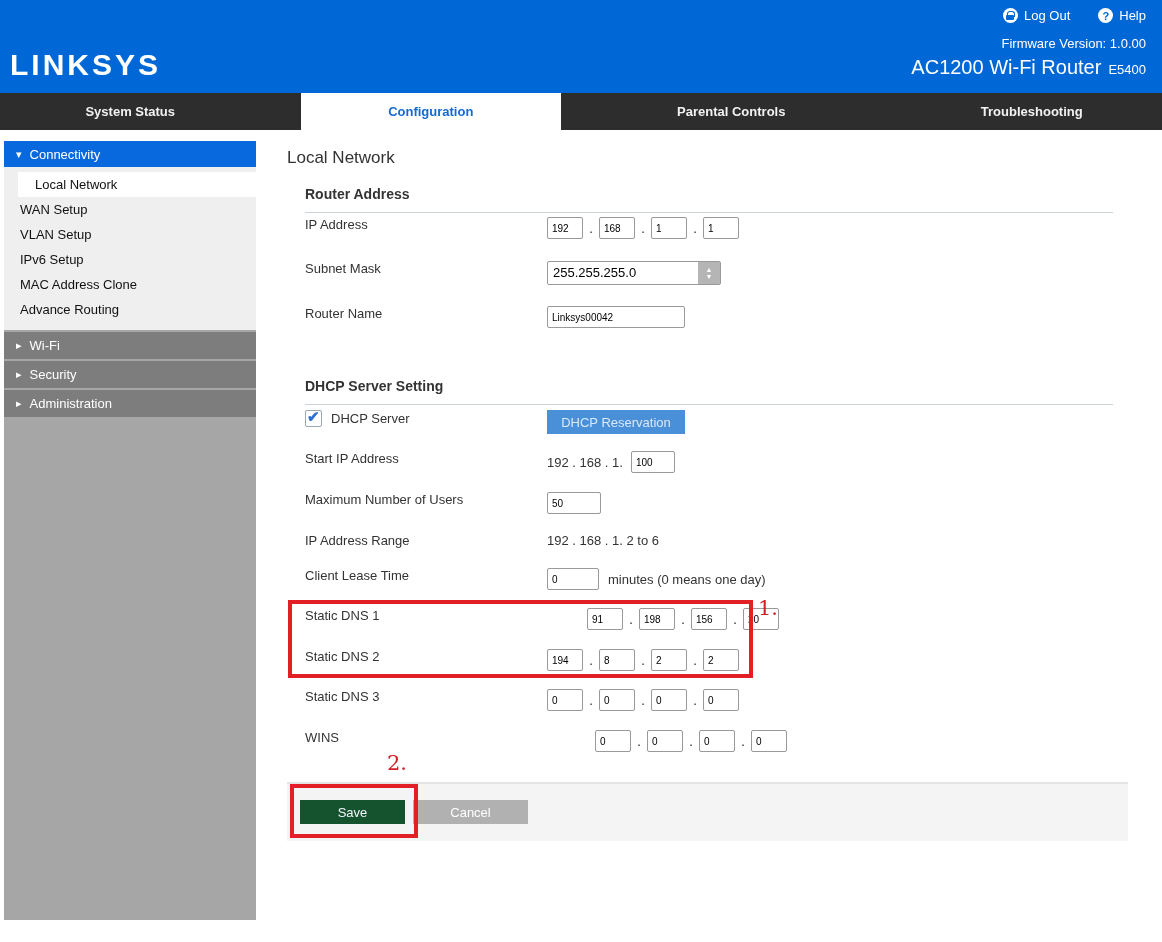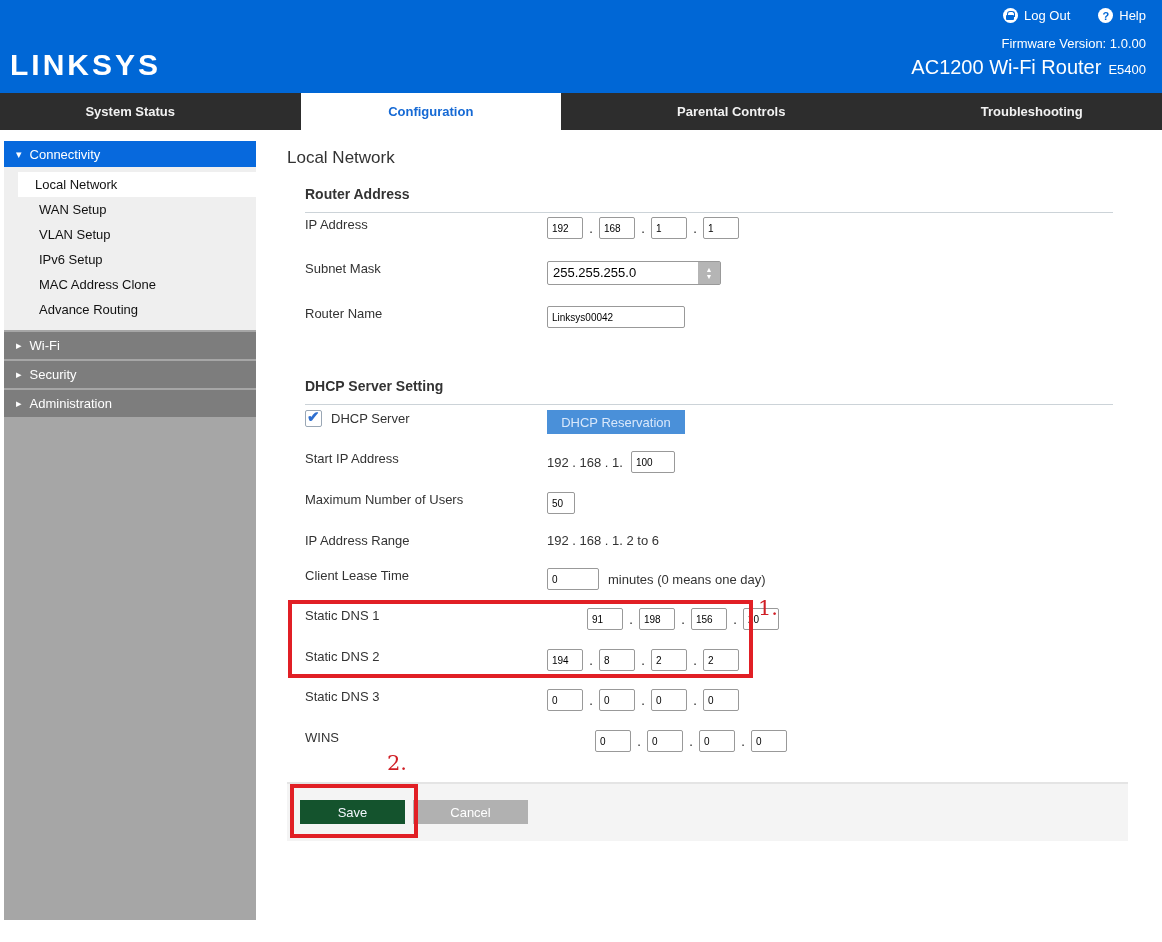--- a/index.html
+++ b/index.html
@@ -33,21 +33,21 @@
          font-size:13px; font-weight:bold; cursor:pointer; }
   .tab.active { background:#fff; color:#1569d4; }
 
   
   .sidebar { position:absolute; left:4px; top:141px; width:252px; height:779px; background:#a6a6a6; }
   .side-group-blue { height:26px; background:#0769dd; color:#fff; font-size:13px;
                      display:flex; align-items:center; padding-left:12px; cursor:pointer; }
   .tri-down::before { content:"▾"; font-size:11px; margin-right:8px; }
   .tri-right::before { content:"▸"; font-size:11px; margin-right:8px; }
   .side-sublist { background:#efefef; padding:5px 0 8px 0; }
-  .side-subitem { height:25px; line-height:25px; padding-left:35px; font-size:13px; color:#111; cursor:pointer; }
+  .side-subitem { height:25px; line-height:25px; padding-left:16px; font-size:13px; color:#111; cursor:pointer; }
   .side-subitem.selected { background:#fff; margin-left:14px; padding-left:17px; }
   .side-group-gray { height:27px; background:#7d7d7d; color:#fff; font-size:13px;
                      display:flex; align-items:center; padding-left:12px; margin-top:2px; cursor:pointer; }
 
   
   .main { position:absolute; left:287px; top:141px; width:841px; height:779px; background:#fff; }
   .page-title { position:absolute; left:0; top:7px; font-size:17px; color:#333; }
   .section-hd { position:absolute; left:18px; width:808px; font-size:14px; font-weight:bold; color:#333;
                 padding-bottom:10px; border-bottom:1px solid #ccd3d8; }
   .frow { position:absolute; left:18px; display:flex; align-items:flex-start; height:24px; font-size:13px; color:#333; }
@@ -191,21 +191,21 @@
     <div class="frow" style="top:310px;">
       <span class="lbl">Start IP Address</span>
       <span class="fields">
         <span class="iptext" style="margin-right:8px;">192 . 168 . 1.</span>
         <input class="box" style="width: 44px;" value="100">
       </span>
     </div>
 
     <div class="frow" style="top:351px;">
       <span class="lbl">Maximum Number of  Users</span>
-      <input class="box" style="width: 28px;" value="50">
+      <input class="box" style="width: 54px;" value="50">
     </div>
 
     <div class="frow" style="top:392px;">
       <span class="lbl">IP Address Range</span>
       <span class="iptext">192 . 168 . 1. 2 to 6</span>
     </div>
 
     <div class="frow" style="top:427px;">
       <span class="lbl">Client Lease Time</span>
       <span class="fields">

